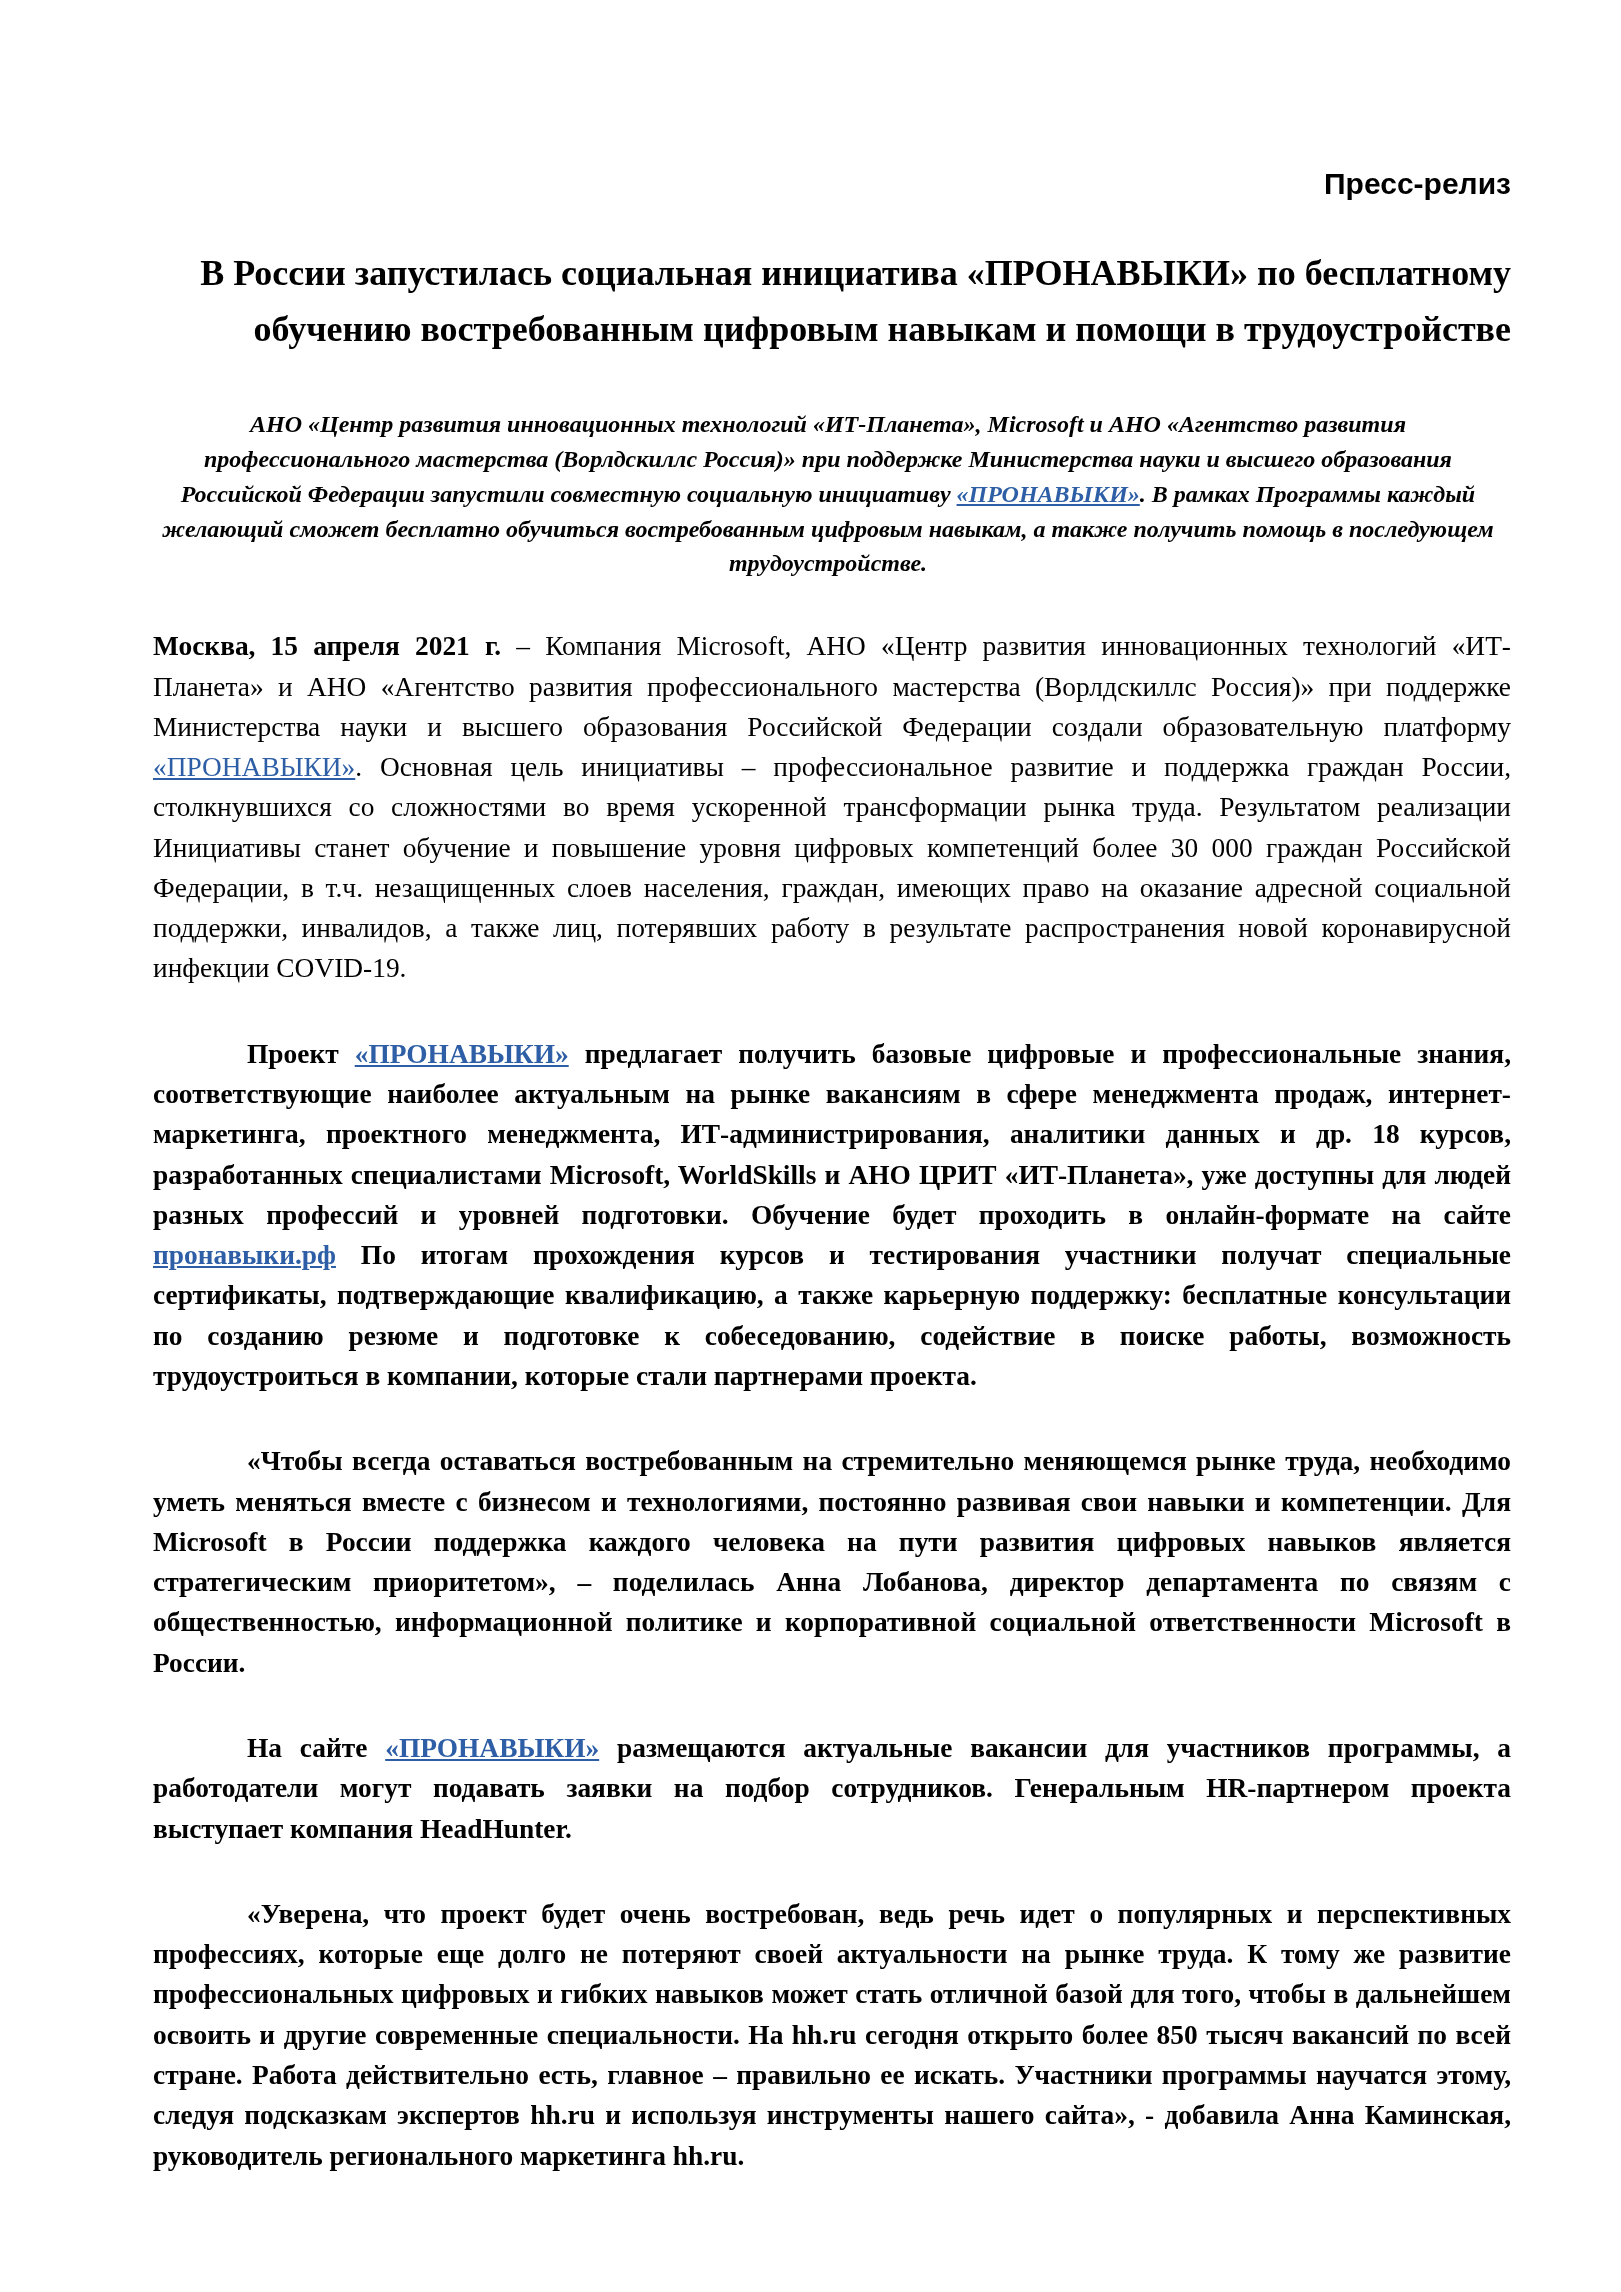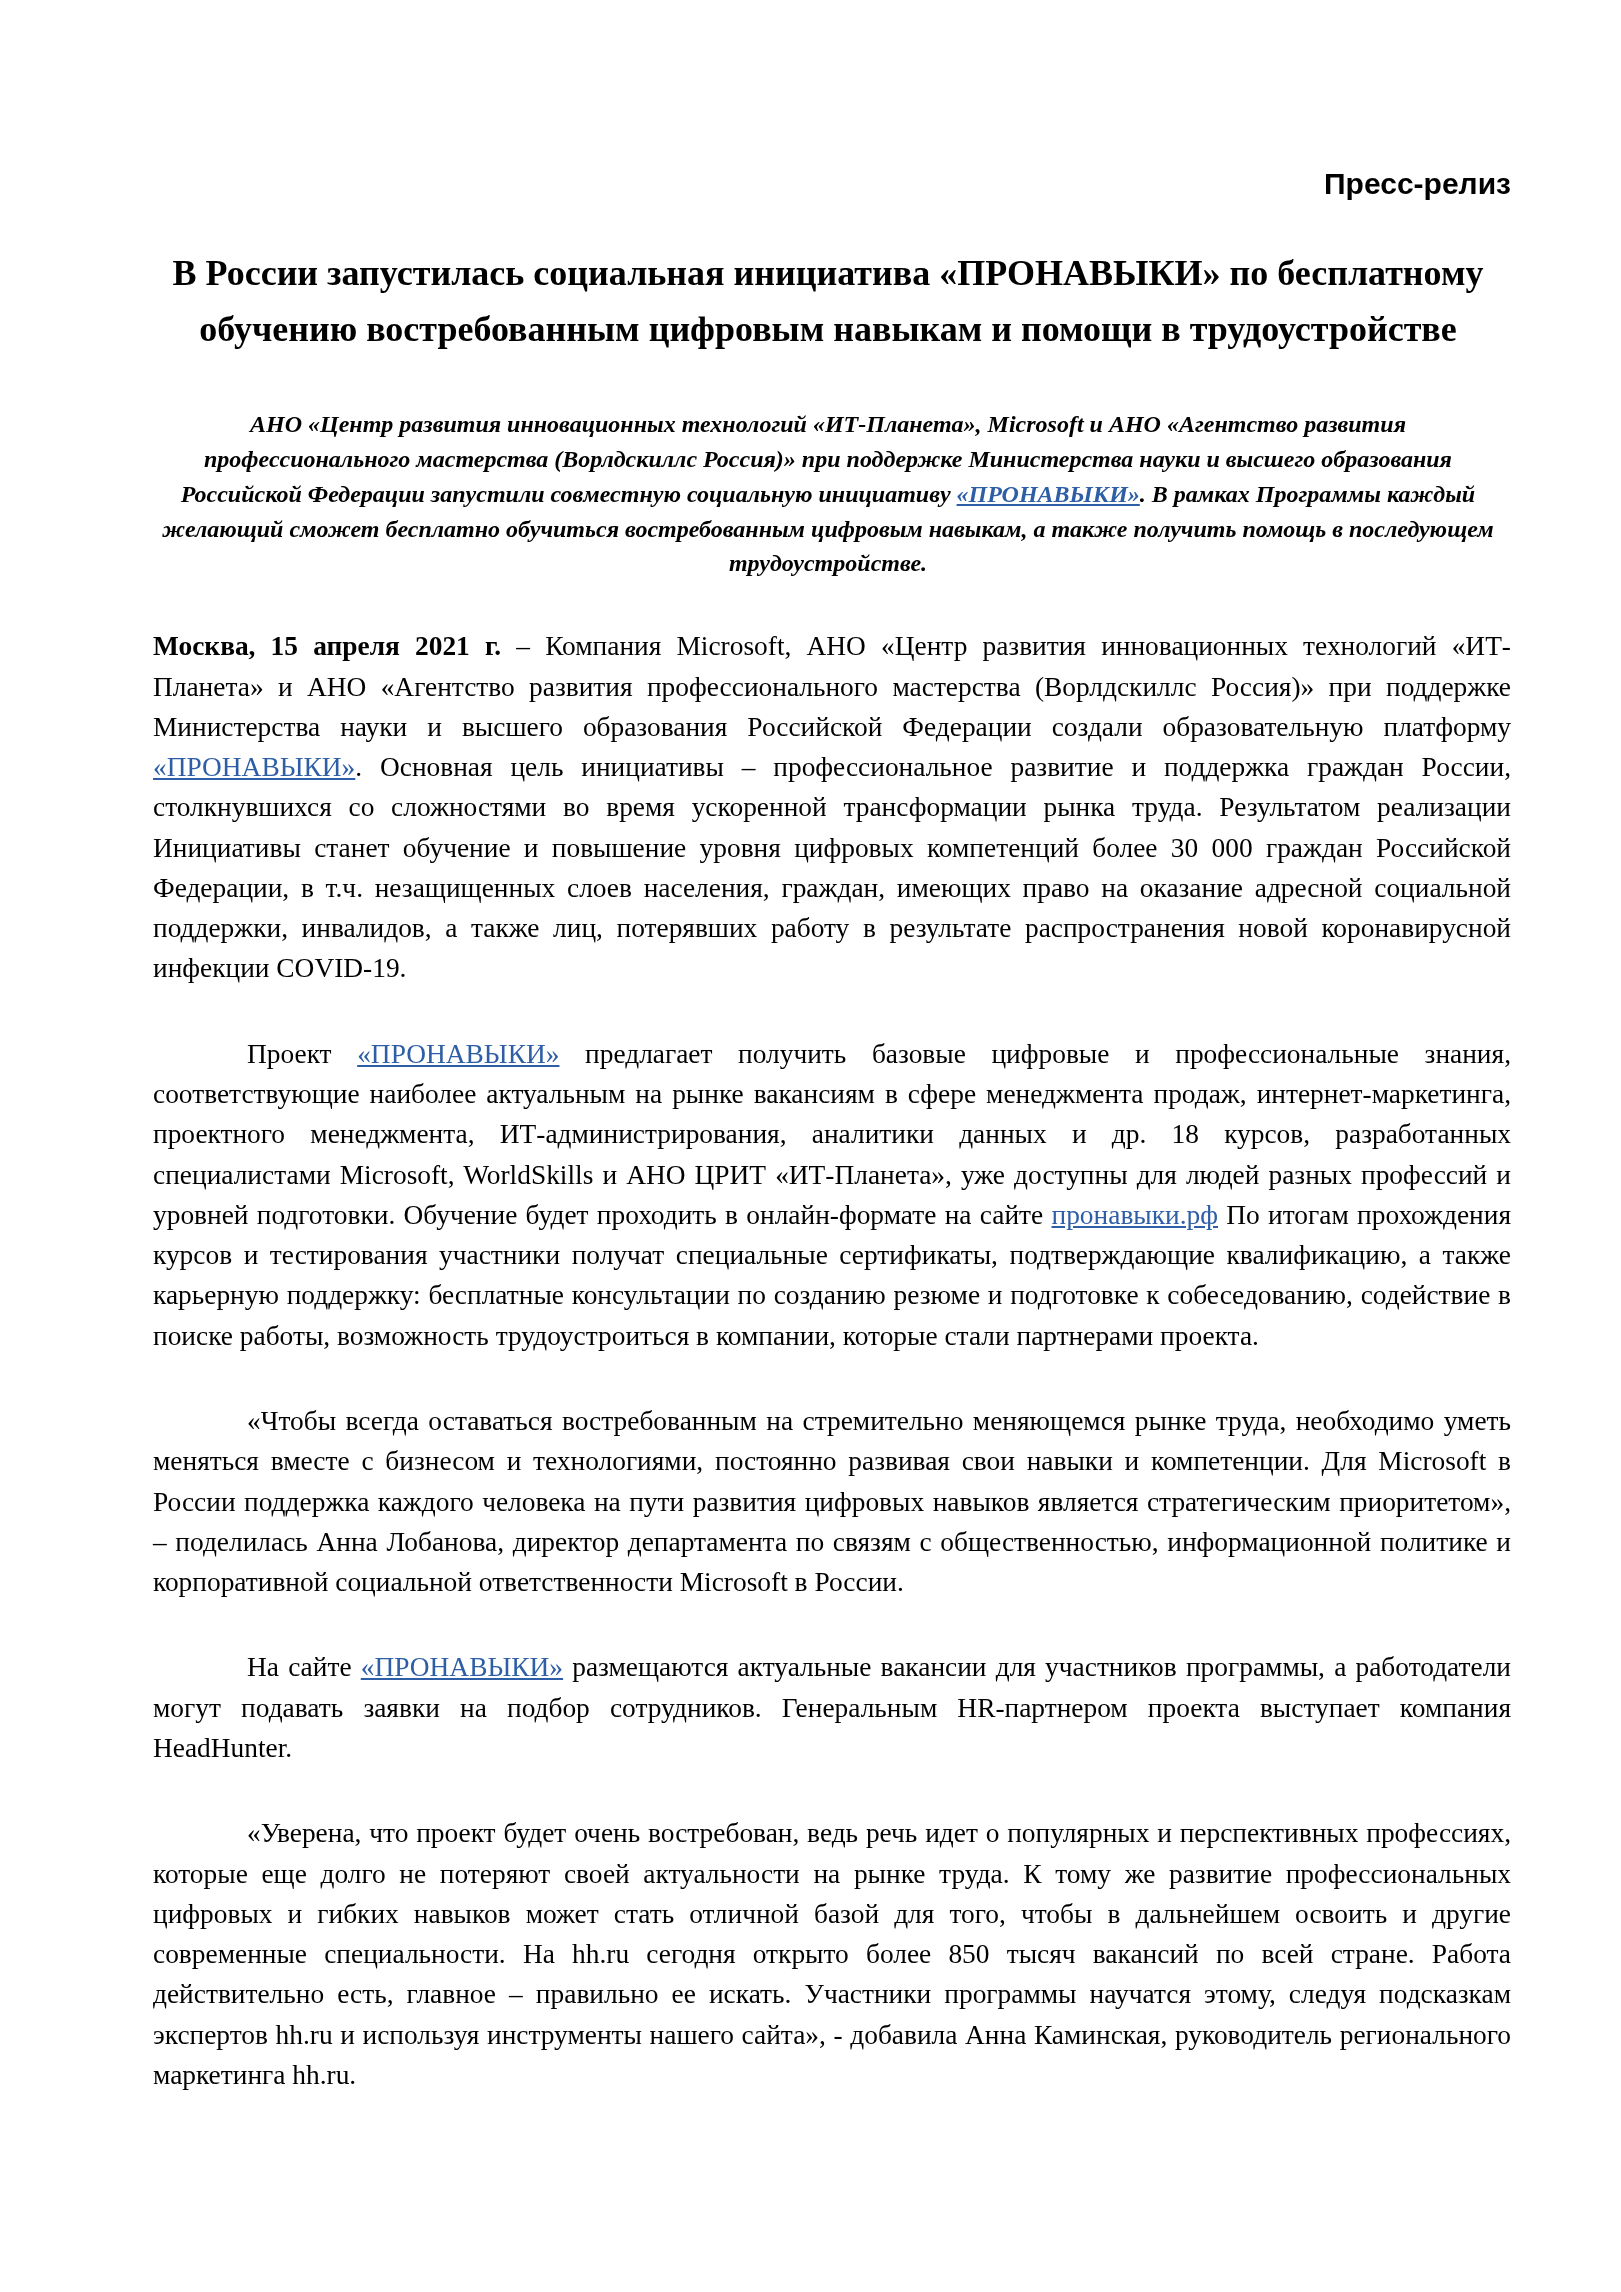--- a/index.html
+++ b/index.html
@@ -20,41 +20,42 @@
   }
   .press-label {
     text-align: right;
     font-family: "Liberation Sans", "DejaVu Sans", sans-serif;
     font-weight: bold;
     font-size: 30px;
     line-height: 1.15;
   }
   .doc-title {
     margin: 43px 0 0 0;
-    text-align: center;
+    text-align: right;
     font-weight: bold;
     font-size: 36px;
     line-height: 1.58;
   }
   .lead-para {
     margin: 49px 0 0 0;
     text-align: center;
     font-style: italic;
     font-weight: bold;
     font-size: 24px;
     line-height: 1.45;
   }
   .body-para {
     margin: 45px 0 0 8px;
     text-align: justify;
     font-size: 27.4px;
     line-height: 1.47;
   }
   .body-para.indent {
     text-indent: 94px;
+    font-weight: bold;
   }
   .run-bold { font-weight: bold; }
   .doc-link {
     color: #2e5fa6;
     text-decoration: underline;
     text-decoration-color: #2e5fa6;
   }
 </style>
 </head>
 <body>

